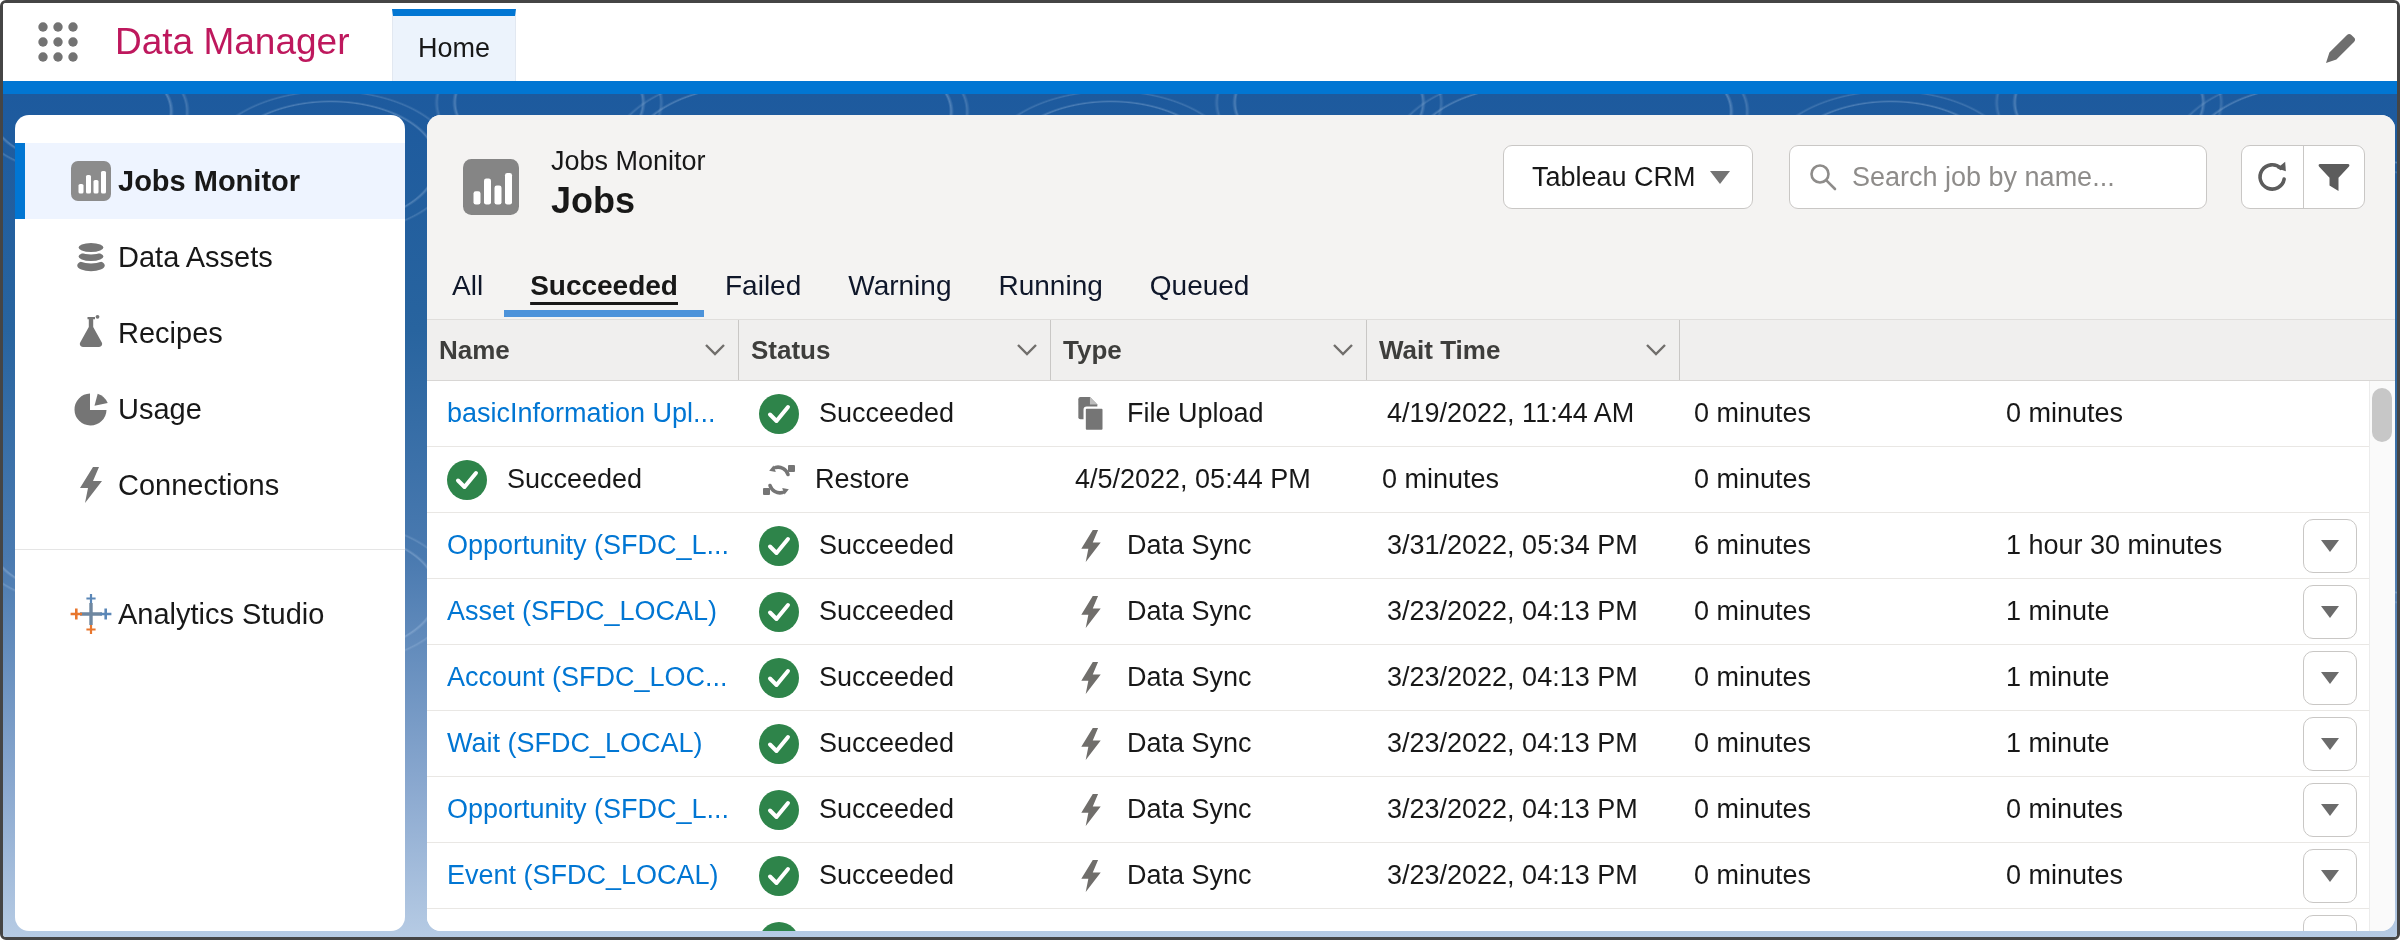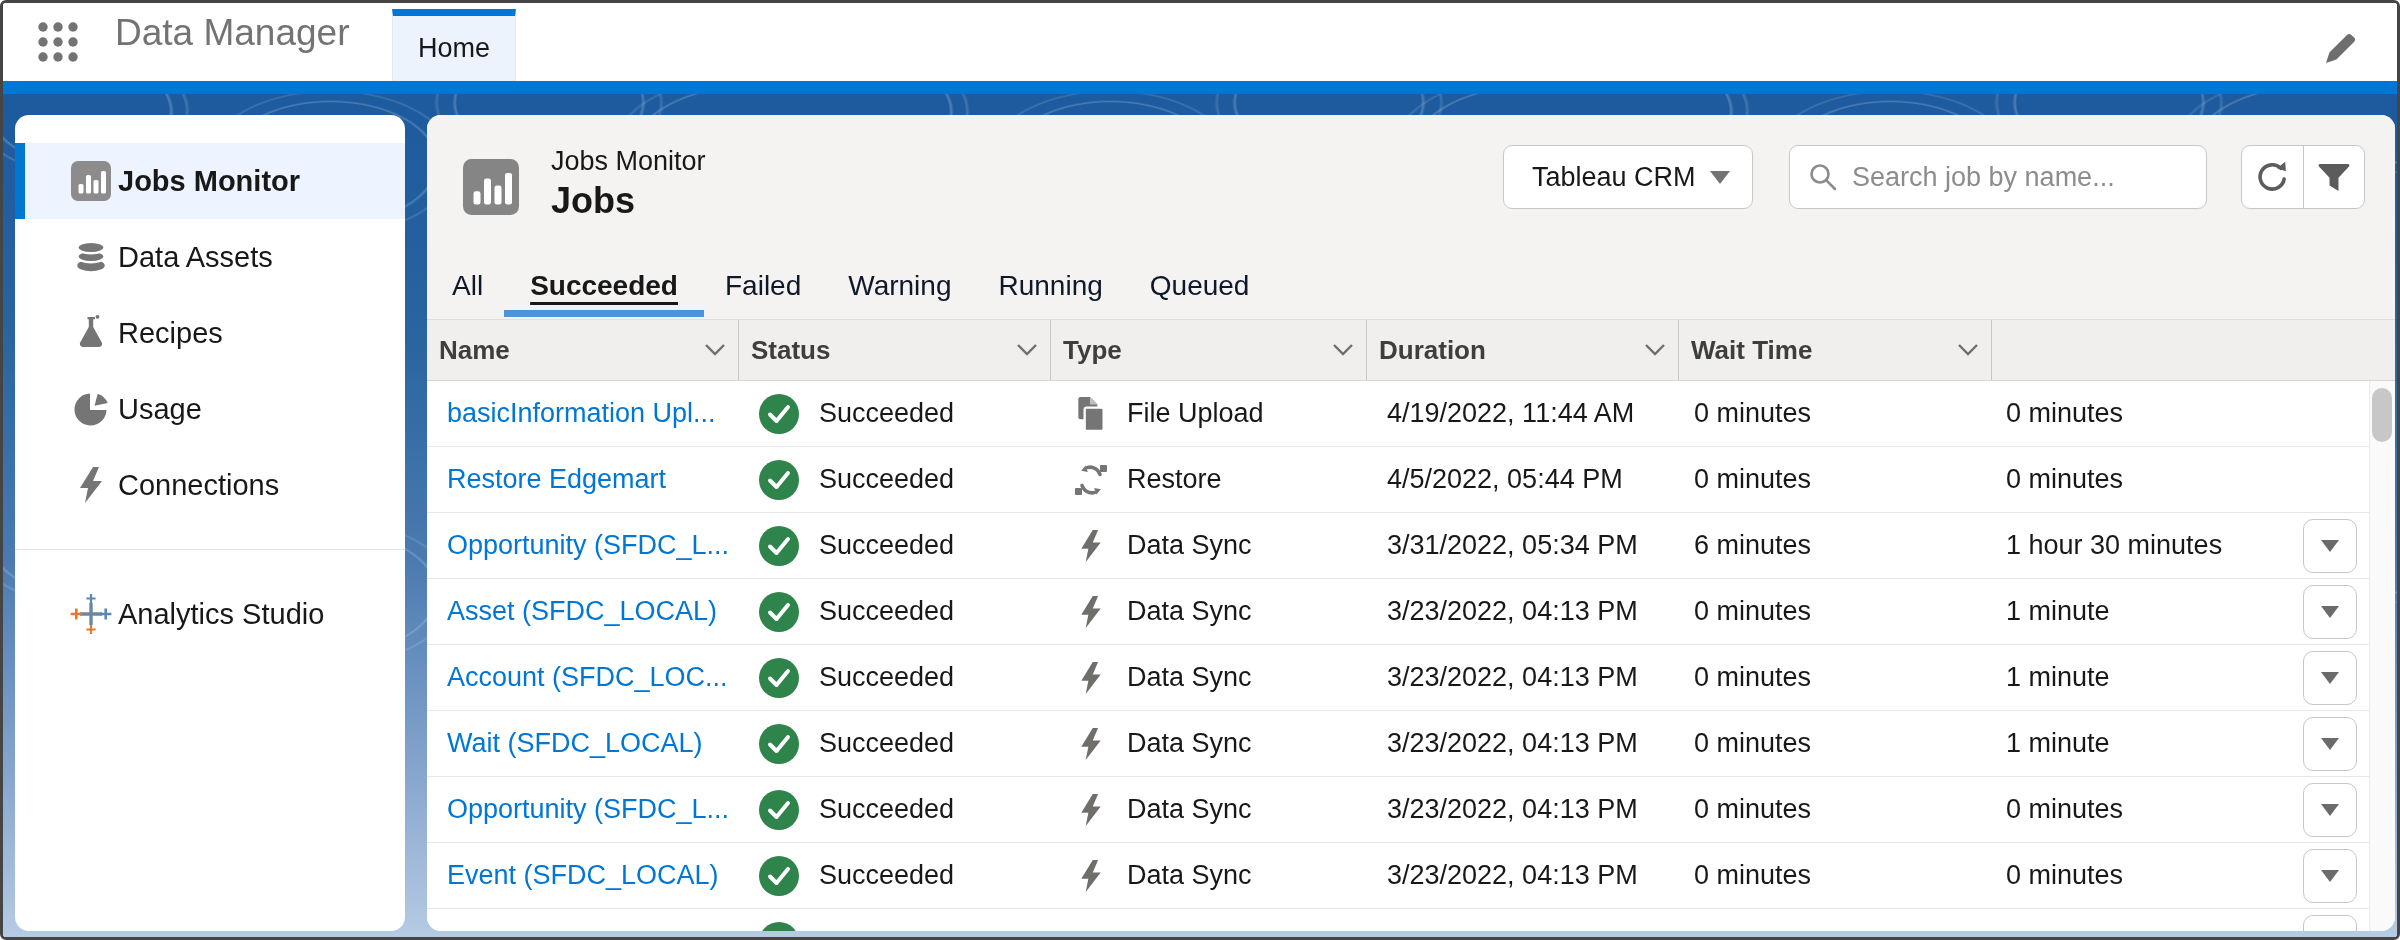--- a/index.html
+++ b/index.html
@@ -4,21 +4,21 @@
 <style>
   html,body{margin:0;padding:0;background:#ffffff;}
   .screen{
     position:relative;width:2400px;height:940px;box-sizing:border-box;
     border:3px solid #454545;border-radius:6px;overflow:hidden;
     font-family:"Liberation Sans",sans-serif;background:#fff;
   }
   
   .topbar{position:absolute;left:0;top:0;width:100%;height:78px;background:#fff;z-index:4;}
   .waffle{position:absolute;left:34px;top:18px;cursor:pointer;}
-  .app-name{position:absolute;left:112px;top:30px;transform:translateY(-50%);font-size:37px;font-weight:400;color:#737373;margin:0;white-space:nowrap;}
+  .app-name{position:absolute;left:112px;top:39px;transform:translateY(-50%);font-size:37px;font-weight:400;color:#be185d;margin:0;white-space:nowrap;}
   .home-tab{
     position:absolute;left:389px;top:6px;width:124px;height:72px;box-sizing:border-box;
     background:#ecf3fc;border-top:7px solid var(--brand,#0176d3);
     border-left:1px solid #e2e8f1;border-right:1px solid #e2e8f1;
     display:flex;align-items:center;justify-content:center;
     font-size:27px;color:#181818;cursor:pointer;
   }
   .pencil{position:absolute;right:36px;top:25px;cursor:pointer;}
   .brand-strip{position:absolute;left:0;top:78px;width:100%;height:13px;background:var(--brand,#0176d3);z-index:4;}
   
@@ -273,28 +273,20 @@
           </span>
         </div>
         <div class="th" style="width: 316px;">
           <span class="th-label">Type</span>
           <span class="ic">
             <svg width="22" height="14" viewBox="0 0 22 14">
               <path d="M2 2l9 9 9-9" fill="none" stroke="#706e6b" stroke-width="2.4"></path>
             </svg>
           </span>
         </div>
-        <div class="th" style="width: 312px;">
-          <span class="th-label">Duration</span>
-          <span class="ic">
-            <svg width="22" height="14" viewBox="0 0 22 14">
-              <path d="M2 2l9 9 9-9" fill="none" stroke="#706e6b" stroke-width="2.4"></path>
-            </svg>
-          </span>
-        </div>
         <div class="th" style="width: 313px;">
           <span class="th-label">Wait Time</span>
           <span class="ic">
             <svg width="22" height="14" viewBox="0 0 22 14">
               <path d="M2 2l9 9 9-9" fill="none" stroke="#706e6b" stroke-width="2.4"></path>
             </svg>
           </span>
         </div>
         <div class="th th-actions"></div>
       </div>
@@ -326,23 +318,20 @@
           </div>
           <div class="td" style="width: 312px;">
             <span>0 minutes</span>
           </div>
           <div class="td" style="width: 313px;">
             <span>0 minutes</span>
           </div>
           <div class="td actions"></div>
         </div>
         <div class="row">
-          <div class="td name" style="width: 312px;">
-            <a class="link">Restore Edgemart</a>
-          </div>
           <div class="td status" style="width: 312px;">
             <span class="status-ic">
               <svg width="40" height="40" viewBox="0 0 40 40">
                 <path d="M11 20.5L17.5 27 29 13" stroke="#fff" stroke-width="4" fill="none" stroke-linecap="round" stroke-linejoin="round"></path>
               </svg>
             </span>
             <span>Succeeded</span>
           </div>
           <div class="td type" style="width: 316px;">
             <span class="ic type-ic">

